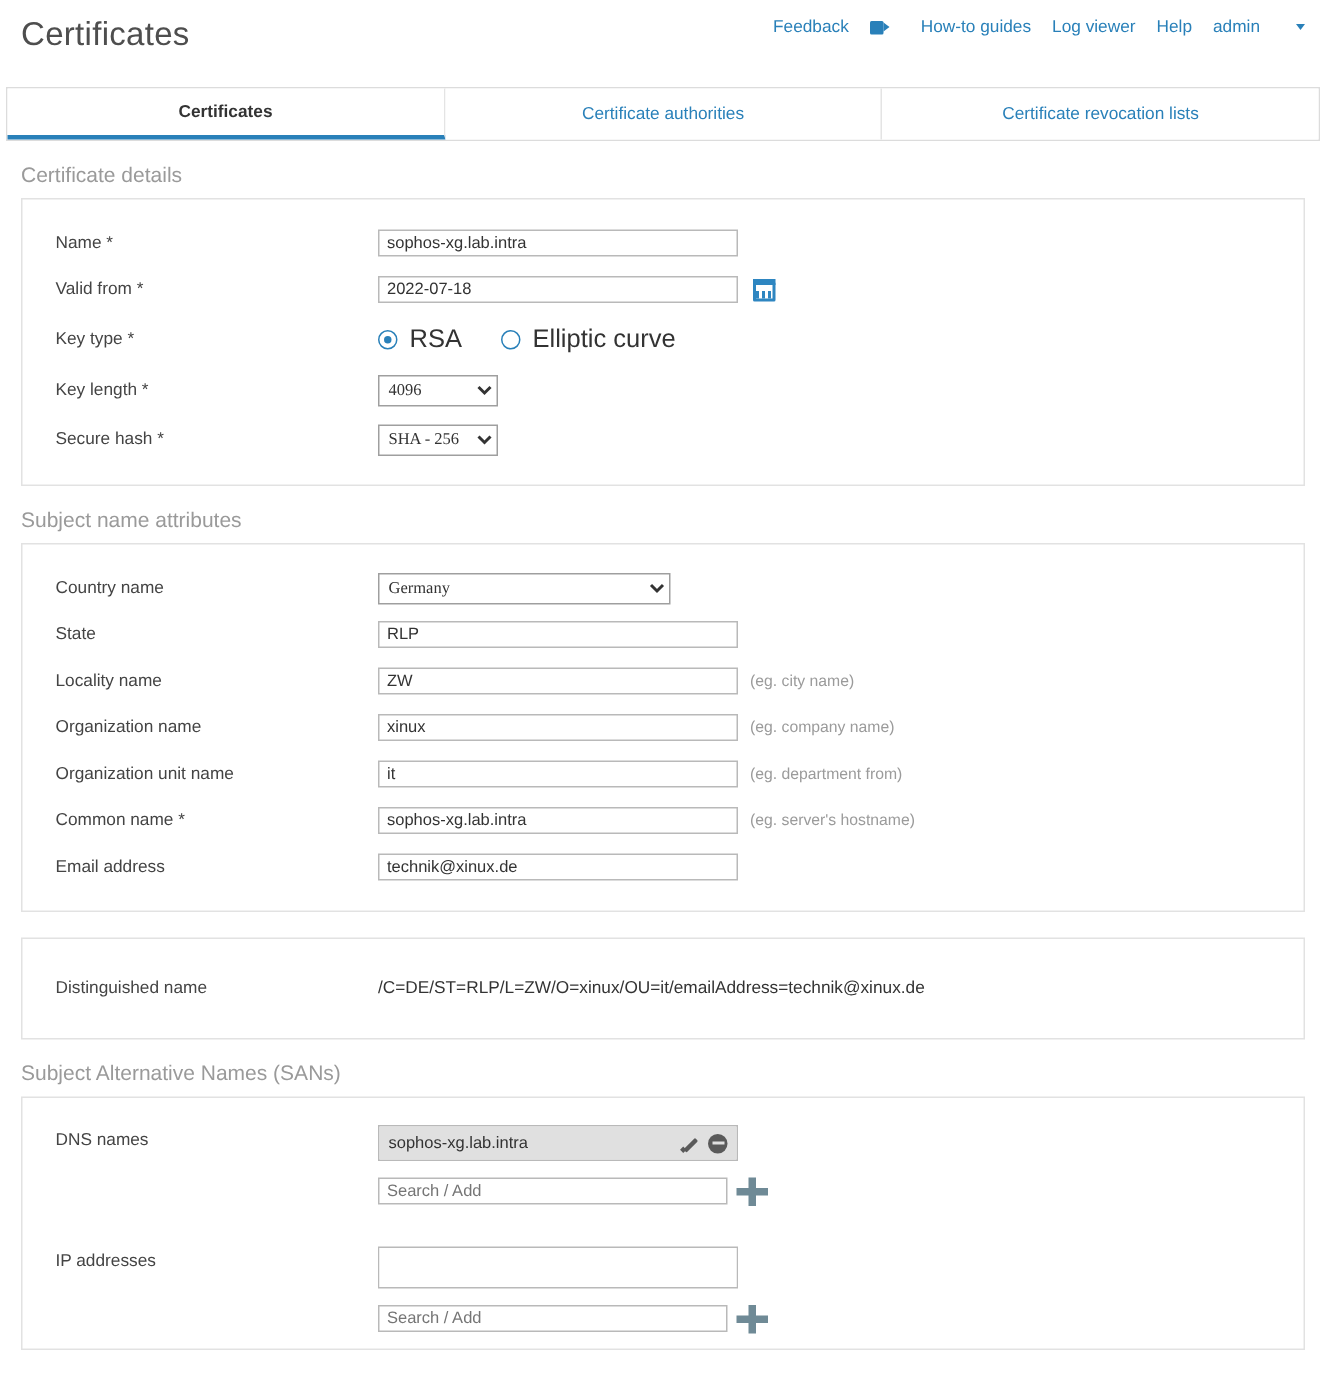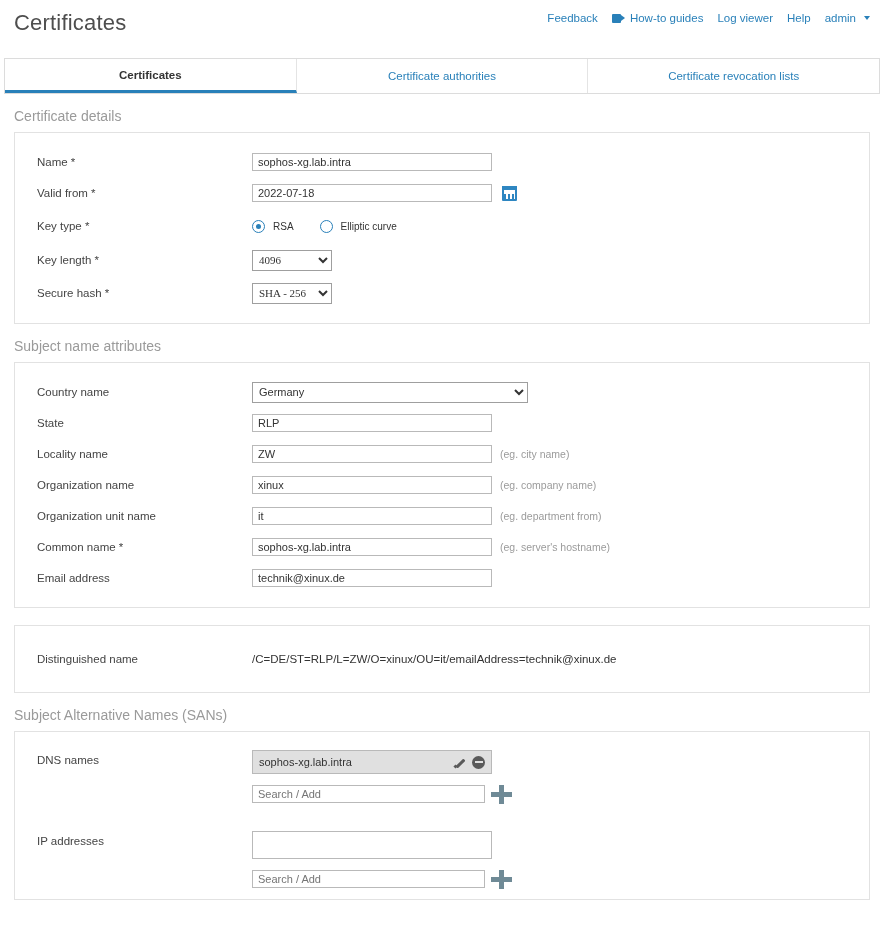--- a/index.html
+++ b/index.html
@@ -35,21 +35,21 @@
     align-items: center;
     gap: 14px;
     margin-top: 12px;
     font-size: 11.5px;
   }
   .topnav a {
     color: #2980b9;
     text-decoration: none;
     white-space: nowrap;
   }
-  .topnav .with-icon { display: inline-flex; align-items: center; gap: 5px; }
+  .topnav .with-icon { display: inline-flex; align-items: center; gap: 21px; }
   .cam-icon {
     display: inline-block;
     width: 13px; height: 9px;
     position: relative;
   }
   .cam-icon::before {
     content: "";
     position: absolute; left: 0; top: 0;
     width: 9px; height: 9px;
     background: #2980b9;
@@ -148,21 +148,21 @@
   select {
     height: 21px;
     font-size: 11px;
     font-family: "Liberation Sans", sans-serif;
     border: 1px solid #9f9f9f;
     background: #fff;
     color: #333;
     padding: 1px 2px;
   }
   .sel-sm { width: 80px; font-family: Liberation Serif, serif; }
-  .sel-wide { width: 276px; }
+  .sel-wide { width: 195px; font-family: Liberation Serif, serif; }
 
   .cal-icon {
     width: 15px; height: 15px;
     margin-left: 10px;
     position: relative;
     display: inline-block;
     cursor: pointer;
   }
   .cal-icon .cal-body {
     position:absolute; left:0; top:2px;
@@ -195,21 +195,21 @@
     cursor: pointer;
   }
   .radio.checked::after {
     content: "";
     position: absolute;
     left: 3px; top: 3px;
     width: 5px; height: 5px;
     border-radius: 50%;
     background: #2980b9;
   }
-  .radio-label { font-size: 10px; color: #333; margin-right: 18px; }
+  .radio-label { font-size: 17px; color: #333; margin-right: 18px; }
 
   .hint {
     font-size: 10.5px;
     color: #9b9b9b;
     margin-left: 8px;
   }
 
   .dn-value {
     font-size: 11.5px;
     color: #333;

